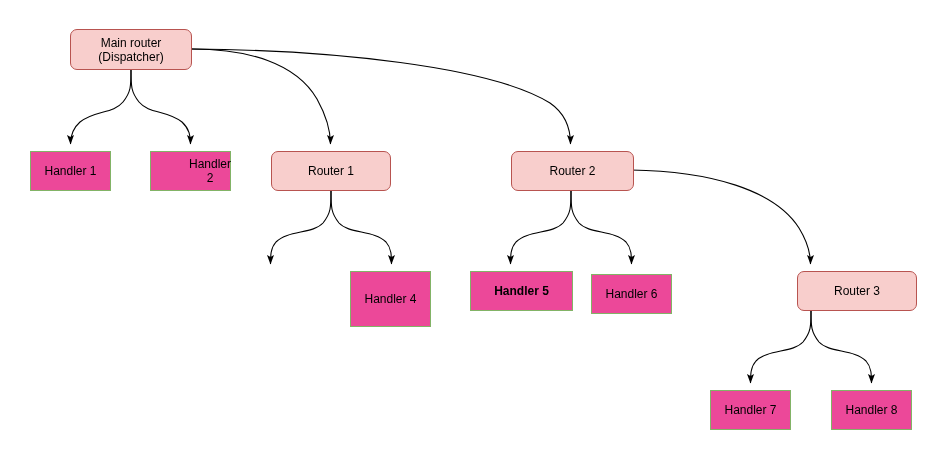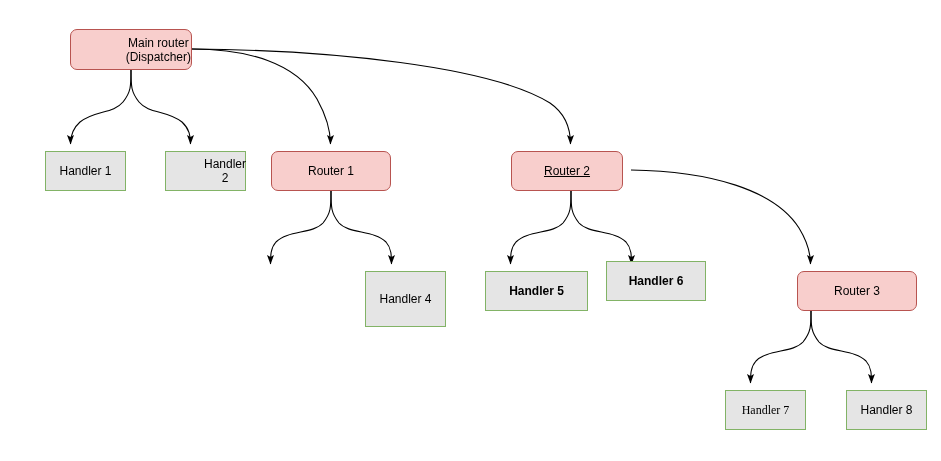--- a/index.html
+++ b/index.html
@@ -38,24 +38,23 @@
     border-width: 1px;
     border-style: solid;
     white-space: pre-line;
   }
   .node-router {
     background: #f8cecc;
     border-color: #b85450;
     border-radius: 7px;
   }
   .node-handler {
-    background: #e5e5e5;
+    background: #ec4899;
     border-color: #82b366;
     border-radius: 0;
-    margin-left: 15px;
   }
   .node-label {
     display: block;
     white-space: pre-line;
   }
 </style>
 </head>
 <body>
 
 <div id="diagram-canvas">
@@ -83,59 +82,59 @@
 
     <path d="M 571 191 C 571 207 571 213 579 223 C 589 234 614 230 626 242 C 631.5 248 631.5 256 631.5 264" fill="none" stroke="#000000" stroke-width="1.1" marker-end="url(#arrowhead)"></path>
 
     <path d="M 631 170 C 710 171 775 190 799 228 C 807 241 810.5 252 810.5 264" fill="none" stroke="#000000" stroke-width="1.1" marker-end="url(#arrowhead)"></path>
 
     <path d="M 811 311 C 811 326 811 332 803 342 C 793 353 768 349 756 361 C 750.5 367 750.5 375 750.5 383" fill="none" stroke="#000000" stroke-width="1.1" marker-end="url(#arrowhead)"></path>
 
     <path d="M 811 311 C 811 326 811 332 819 342 C 829 353 854 349 866 361 C 871.5 367 871.5 375 871.5 383" fill="none" stroke="#000000" stroke-width="1.1" marker-end="url(#arrowhead)"></path>
   </svg>
 
-  <div class="node node-router" style="left:70px; top:29px; width:122px; height:41px;justify-content:flex-end;">
+  <div class="node node-router" style="left:70px; top:29px; width:122px; height:41px;">
     <span class="node-label">Main router
 (Dispatcher)</span>
   </div>
 
   <div class="node node-handler" style="left:30px; top:151px; width:81px; height:40px;">
     <span class="node-label">Handler 1</span>
   </div>
 
   <div class="node node-handler" style="left:150px; top:151px; width:81px; height:40px;padding-left:39px;">
     <span class="node-label">Handler 2</span>
   </div>
 
   <div class="node node-router" style="left:271px; top:151px; width:120px; height:40px;text-align:center;">
     <span class="node-label">Router 1</span>
   </div>
 
-  <div class="node node-router" style="left:511px; top:151px; width:112px; height:40px;text-decoration:underline;">
+  <div class="node node-router" style="left:511px; top:151px; width:123px; height:40px;">
     <span class="node-label">Router 2</span>
   </div>
 
 
   <div class="node node-handler" style="left:350px; top:271px; width:81px; height:56px;">
     <span class="node-label">Handler 4</span>
   </div>
 
   <div class="node node-handler" style="left:470px; top:271px; width:103px; height:40px;font-weight:bold;">
     <span class="node-label">Handler 5</span>
   </div>
 
-  <div class="node node-handler" style="left:591px; top:261px; width:100px; height:40px;font-weight:bold;">
+  <div class="node node-handler" style="left:591px; top:274px; width:81px; height:40px;">
     <span class="node-label">Handler 6</span>
   </div>
 
   <div class="node node-router" style="left:751px; top:271px; width:120px; height:40px;margin-left:46px;">
     <span class="node-label">Router 3</span>
   </div>
 
-  <div class="node node-handler" style="left:710px; top:390px; width:81px; height:40px;font-family:Liberation Serif, serif;">
+  <div class="node node-handler" style="left:710px; top:390px; width:81px; height:40px;">
     <span class="node-label">Handler 7</span>
   </div>
 
   <div class="node node-handler" style="left:831px; top:390px; width:81px; height:40px;">
     <span class="node-label">Handler 8</span>
   </div>
 
 </div>
 
 </body></html>

